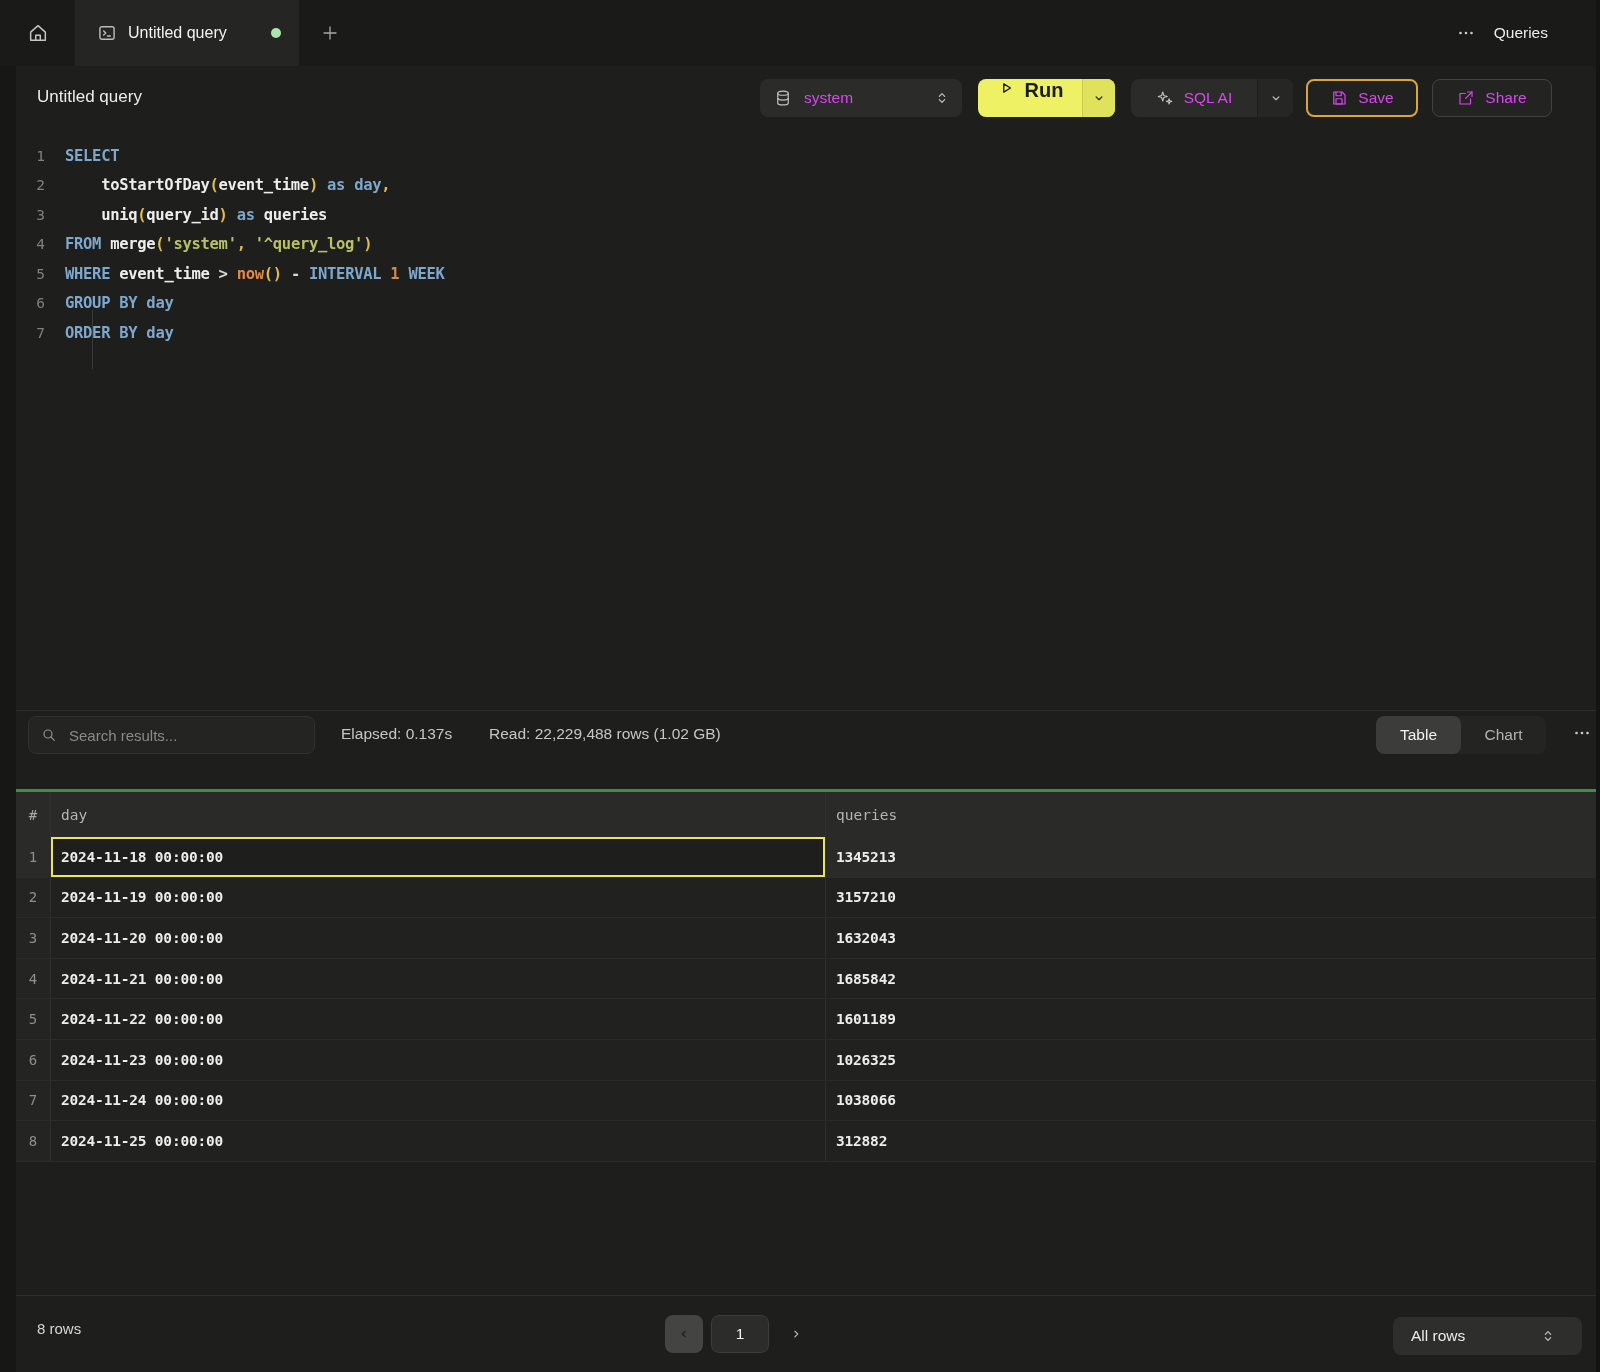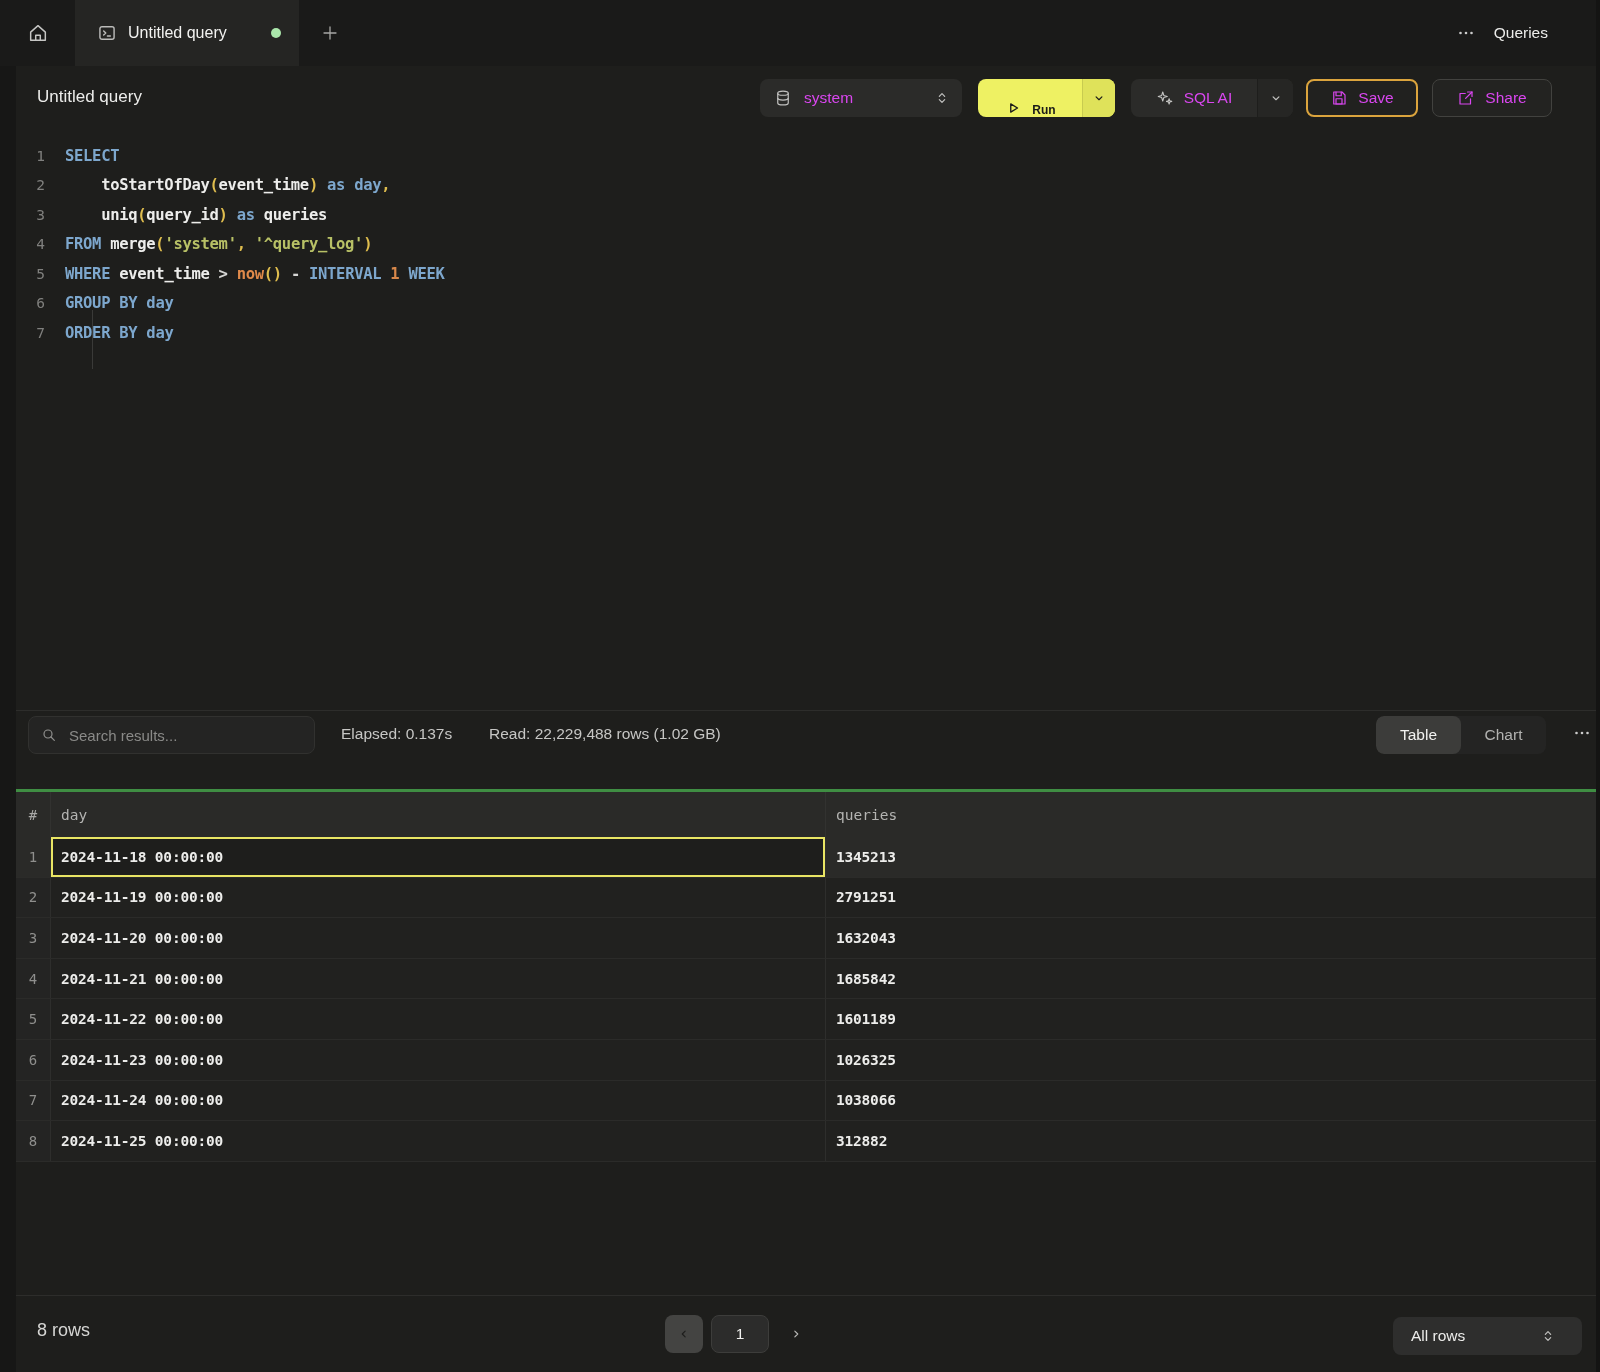--- a/index.html
+++ b/index.html
@@ -30,22 +30,22 @@
   .left-rail { position:absolute; left:0; top:66px; width:16px; height:1306px; background:#171716; }
 
   
   .page-title { position:absolute; left:37px; top:87px; font-size:17px; color:#ececea; }
   .btn { position:absolute; top:79px; height:38px; border-radius:8px; display:flex;
     align-items:center; font-size:15.5px; color:#d946ef; cursor:pointer; }
   .btn-system { left:760px; width:202px; background:#2b2b29; padding:0 12px 0 14px; }
   .btn-system .lbl { margin-left:12px; flex:1; }
   .ico-dim { color:#c2c2c0; }
   .btn-run { left:978px; width:137px; background:var(--accent-yellow,#eef163); color:#1b1b19; overflow:hidden; }
-  .run-main { flex:1; display:flex; align-items:flex-end; justify-content:center; gap:10px;
-    font-weight:bold; font-size:12px; height:100%; }
+  .run-main { flex:1; display:flex; align-items:flex-start; justify-content:center; gap:10px;
+    font-weight:bold; font-size:20px; height:100%; }
   .run-caret { width:33px; height:100%; display:flex; align-items:center; justify-content:center;
     background:var(--run-chevron-bg,#dfe25a); border-left:1px solid rgba(0,0,0,0.10); }
   .btn-sqlai { left:1131px; width:162px; background:#2b2b29; overflow:hidden; border-radius:8px; }
   .sqlai-main { flex:1; height:100%; display:flex; align-items:center; justify-content:center; gap:10px; }
   .sqlai-caret { width:36px; height:100%; display:flex; align-items:center; justify-content:center;
     background:#262624; border-left:1px solid #1e1e1c; color:#c2c2c0; }
   .btn-save { left:1306px; width:112px; background:#21211f; border:2px solid var(--save-border,#dba43d);
     justify-content:center; gap:10px; }
   .btn-share { left:1432px; width:120px; background:#232321; border:1px solid #42423f;
     justify-content:center; gap:10px; }
@@ -100,21 +100,21 @@
   .trow.selected .td-num { background:#2a2a28; }
   .td-day { width:775px; display:flex; align-items:center; padding-left:10px; font-size:14.5px;
     font-weight:bold; color:#ededeb; border-right:1px solid #2e2e2c; letter-spacing:-0.2px; }
   .td-day.selected-cell { background:#1e1e1c; box-shadow:inset 0 0 0 2px var(--selection-yellow,#e9e564); }
   .td-queries { flex:1; display:flex; align-items:center; padding-left:10px; font-size:14.5px;
     font-weight:bold; color:#ededeb; letter-spacing:-0.2px; }
 
   
   .footer { position:absolute; left:16px; top:1295px; width:1584px; height:77px;
     border-top:1px solid #2d2d2b; }
-  .rowcount { position:absolute; left:21px; top:24px; font-size:18px; color:#d6d6d4; }
+  .rowcount { position:absolute; left:21px; top:24px; font-size:15px; color:#d6d6d4; }
   .pg-prev { position:absolute; left:649px; top:19px; width:38px; height:38px; background:#444442;
     border-radius:8px; display:flex; align-items:center; justify-content:center; color:#1e1e1c; cursor:pointer; }
   .pg-page { position:absolute; left:695px; top:19px; width:58px; height:38px; background:#2c2c2b;
     border:1px solid #3d3d3b; border-radius:8px; display:flex; align-items:center; justify-content:center;
     font-size:15.5px; color:#f0f0ee; cursor:pointer; }
   .pg-next { position:absolute; left:765px; top:19px; width:30px; height:38px; display:flex;
     align-items:center; justify-content:center; color:#b8b8b6; cursor:pointer; }
   .rows-select { position:absolute; left:1377px; top:21px; width:189px; height:38px; background:#2e2e2d;
     border-radius:8px; display:flex; align-items:center; padding:0 26px 0 18px; font-size:15.5px;
     color:#ececea; cursor:pointer;gap:36px; }
@@ -324,21 +324,21 @@
     <div>
   <div class="trow selected">
     <div class="td-num">1</div>
     <div class="td-day selected-cell">2024-11-18 00:00:00</div>
     <div class="td-queries">1345213</div>
   </div>
 
   <div class="trow">
     <div class="td-num">2</div>
     <div class="td-day">2024-11-19 00:00:00</div>
-    <div class="td-queries">2791251</div>
+    <div class="td-queries">3157210</div>
   </div>
 
   <div class="trow">
     <div class="td-num">3</div>
     <div class="td-day">2024-11-20 00:00:00</div>
     <div class="td-queries">1632043</div>
   </div>
 
   <div class="trow">
     <div class="td-num">4</div>

